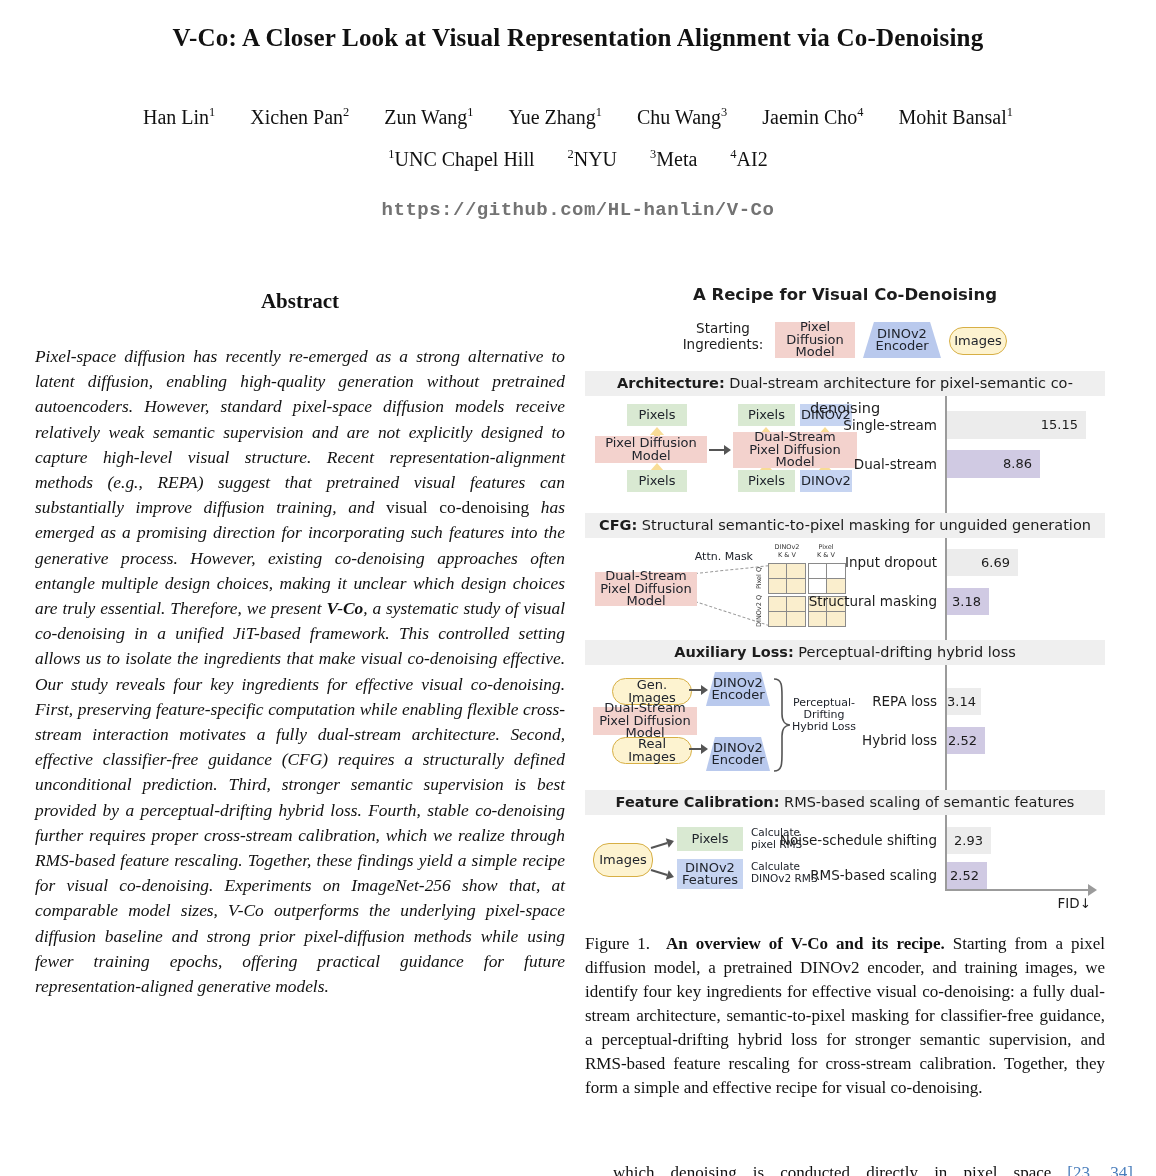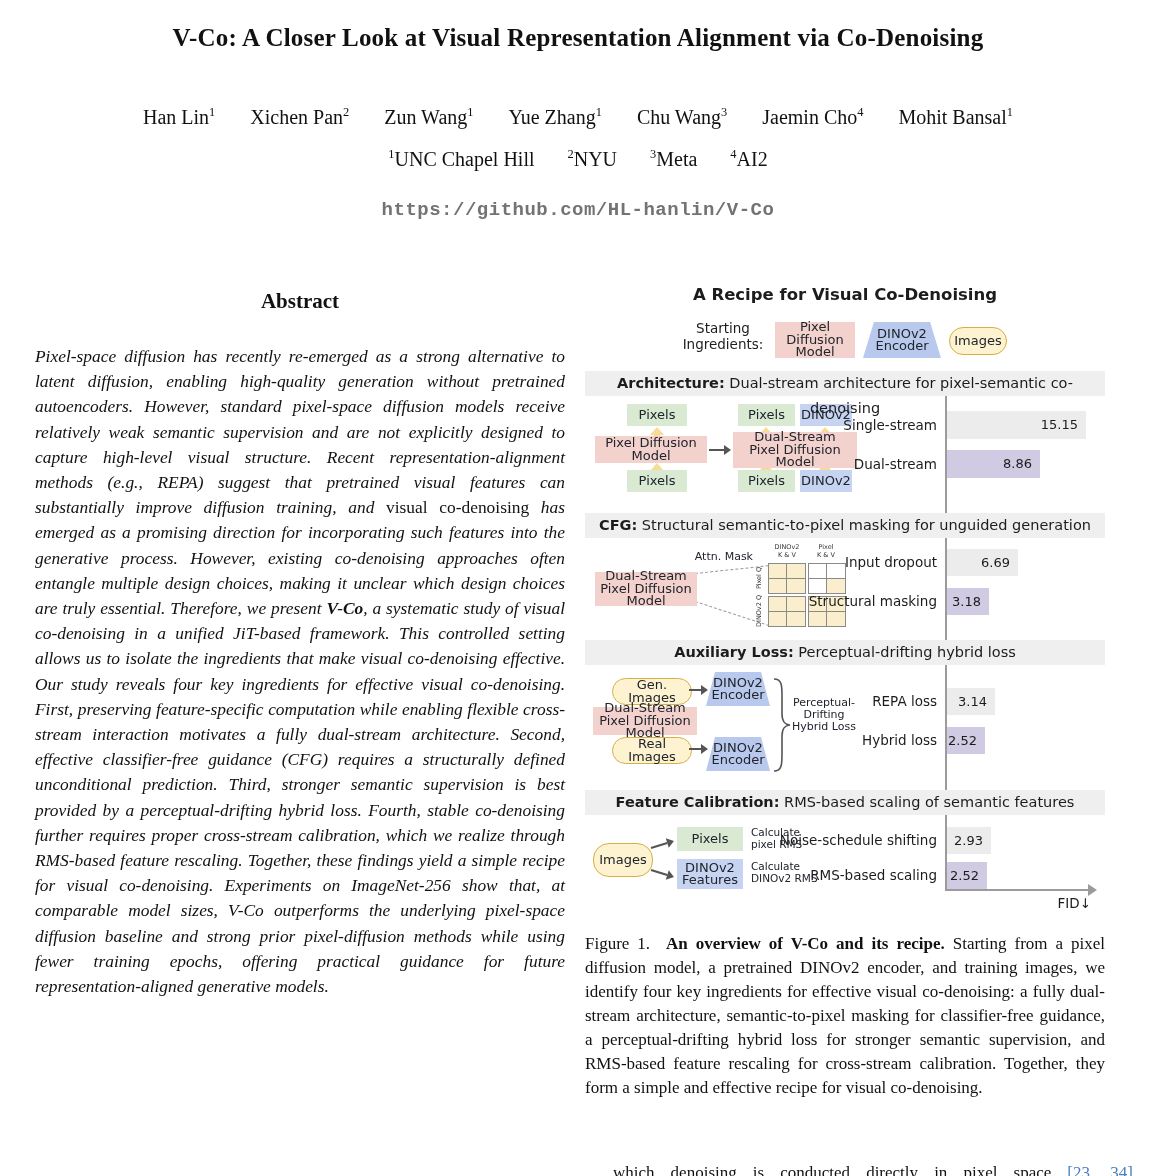--- a/index.html
+++ b/index.html
@@ -254,21 +254,21 @@
 Encoder</div>
 
       <svg class="abs brace-svg" style="left:187px;top:395px;" width="20" height="94" viewBox="0 0 20 94">
         <path d="M2,1 C10,1 10,8 10,18 L10,36 C10,44 14,47 18,47 C14,47 10,50 10,58 L10,76 C10,86 10,93 2,93" fill="none" stroke="#555" stroke-width="1.6"></path>
       </svg>
       <div class="abs small-sans pre" style="left:206px;top:414px;width:66px;text-align:center;">Perceptual-
 Drifting
 Hybrid Loss</div>
 
       <div class="abs bar-label" style="top:405px;height:27px;line-height:27px;">REPA loss</div>
-      <div class="abs bar bar-gray" style="top:405px;width:48px;height:27px;">
+      <div class="abs bar bar-gray" style="top:405px;width:34px;height:27px;">
           <span style="line-height:27px;">3.14</span>
         </div>
       <div class="abs bar-label" style="top:444px;height:27px;line-height:27px;">Hybrid loss</div>
       <div class="abs bar bar-purple" style="top:444px;width:38px;height:27px;">
           <span style="line-height:27px;">2.52</span>
         </div>
 
       <div class="abs banner" style="top:507px;"><b>Feature Calibration:</b><span> RMS-based scaling of semantic features</span></div>
 
       <div class="abs shape pill" style="left:8px;top:560px;width:58px;height:32px;border-radius:16px;z-index:1;">Images</div>

